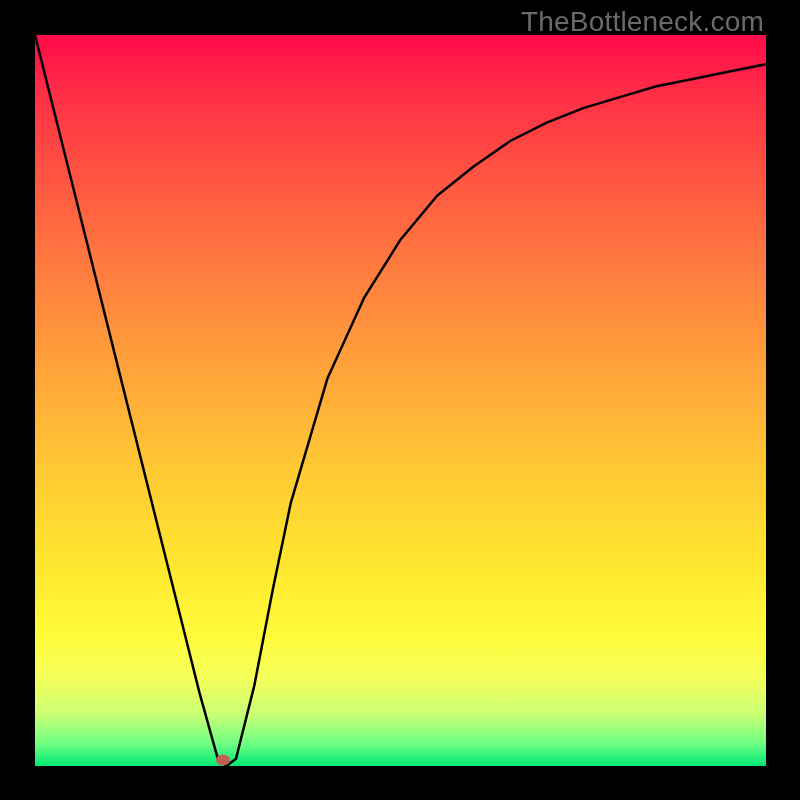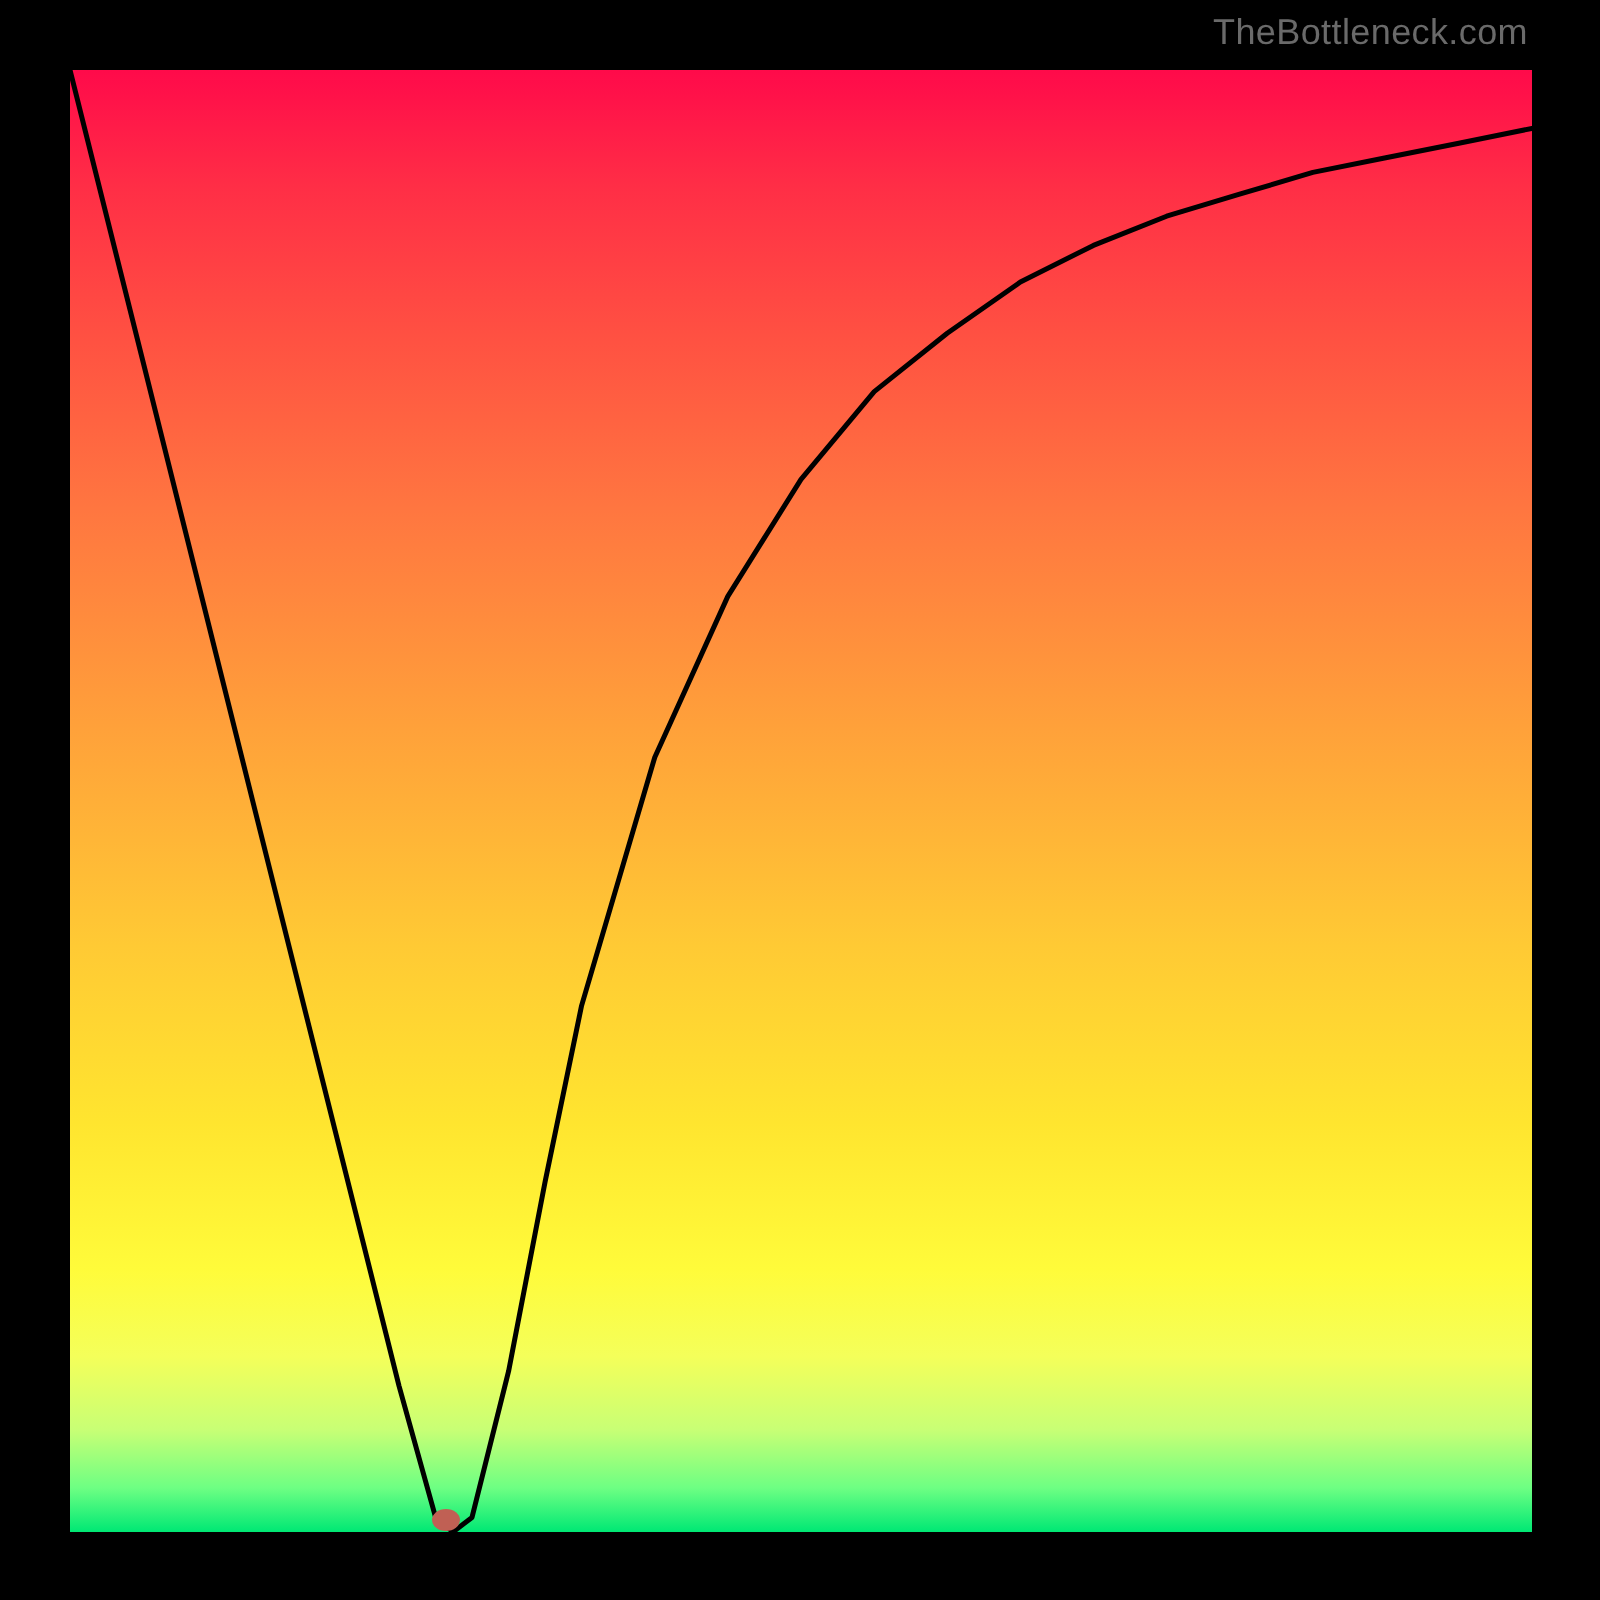--- a/index.html
+++ b/index.html
@@ -54,21 +54,21 @@
     height: 11px;
     background: #c06054;
     border-radius: 50% / 50%;
     transform: translate(-50%, -50%);
   }
   .watermark {
     position: absolute;
     right: 36px;
     top: 6px;
     color: #6a6a6a;
-    font-size: 18px;
+    font-size: 28px;
     font-weight: 500;
     letter-spacing: 0.2px;
   }
 </style>
 </head>
 <body>
 
 <div class="frame">
 
   <div class="plot-area">

